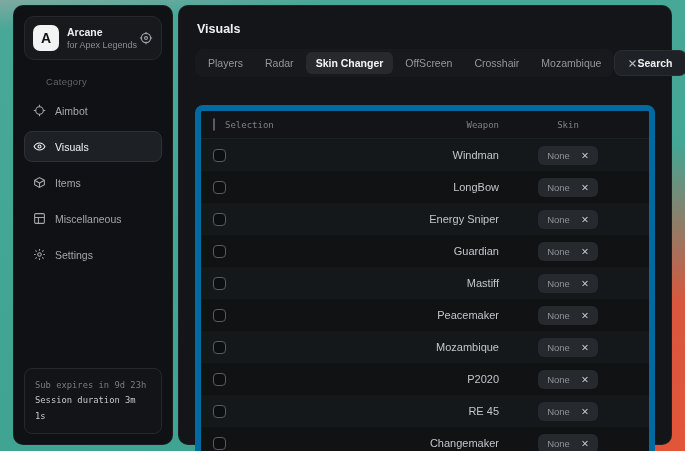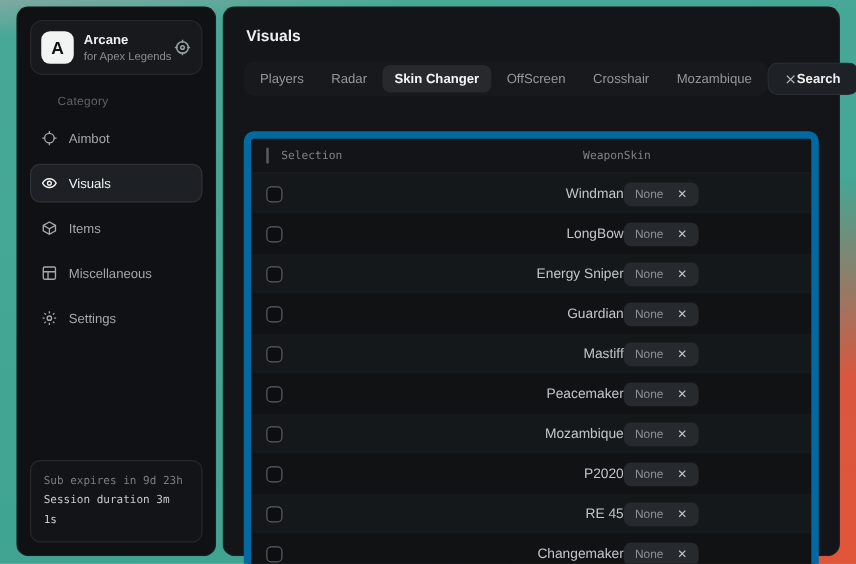--- a/index.html
+++ b/index.html
@@ -72,21 +72,21 @@
   .thead {
     height:28px; font-family:"DejaVu Sans Mono", monospace; font-size:9px; color:#7e8286;
     background:#121417; border-bottom:1px solid #1d2023;
   }
   .tbody .trow:nth-child(odd) { background:#15181b; }
   .tbody .trow:nth-child(even) { background:#101214; }
   .checkbox {
     width:13px; height:13px; border:1.5px solid #585c60; border-radius:4px; background:#0c0e10; display:inline-block;
   }
   .col-weapon { text-align:right; }
-  .col-skin { text-align:left; }
+  .col-skin { text-align:center; }
   .weapon-name { color:#c3c6c9; font-size:11px; }
   .skin-chip {
     display:inline-flex; align-items:center; gap:11px; background:#26292d; border-radius:6px;
     padding:4px 9px; cursor:default;
   }
   .skin-value { color:#8f9396; font-size:9.5px; }
   .skin-clear { color:#c3c7ca; font-size:9.5px; line-height:1; }
 </style>
 </head>
 <body>

